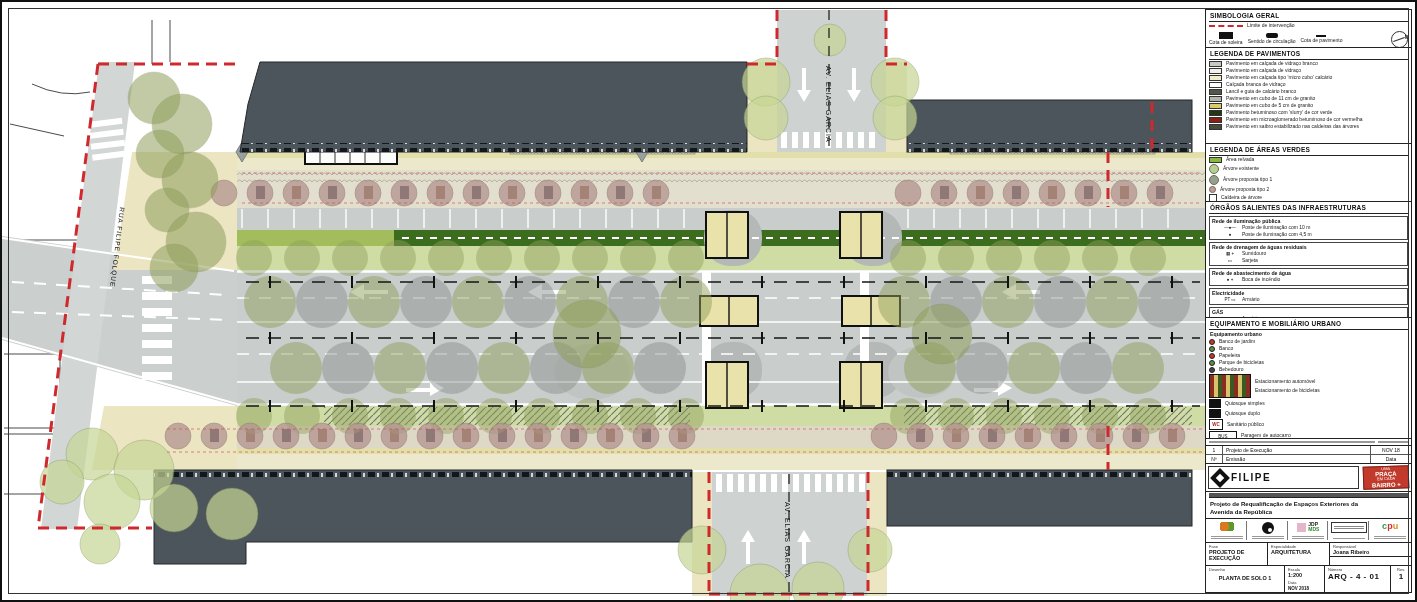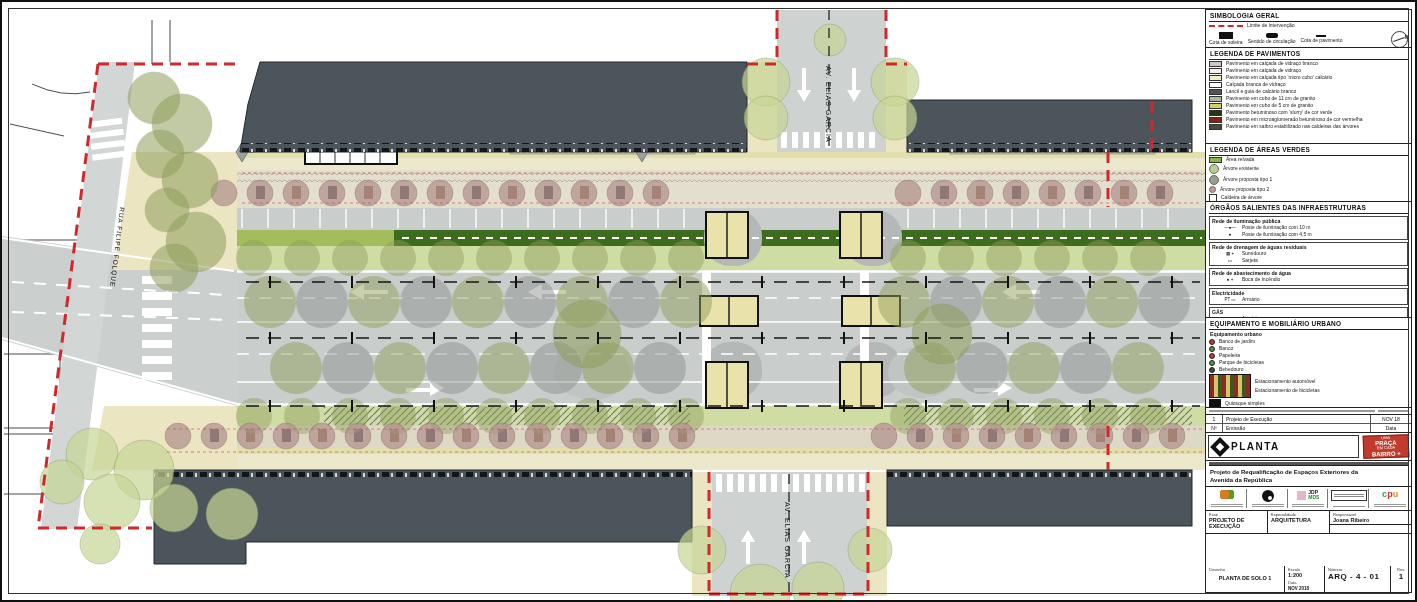--- a/index.html
+++ b/index.html
@@ -71,21 +71,21 @@
   .pink{width:9px;height:9px;background:#e5b5ca;}
   .jdpt{font-size:5px;font-weight:bold;color:#222;line-height:1;}
   .jdpt .g{color:#2f8a2f;}
   .obox{width:30px;height:9px;border:1px solid #333;display:flex;flex-direction:column;justify-content:center;gap:1px;padding:0 2px;}
   .obox i{height:1px;background:#888;}
   .cpu{font-size:9px;font-weight:bold;line-height:1;}
   .cpu .c1{color:#3a9a3a;}.cpu .c2{color:#d03030;}.cpu .c3{color:#e08a20;}
   .pbars{display:flex;flex-direction:column;gap:1px;width:90%;}
   .pbars i{height:1px;background:#999;}
   
-  .tb{font-size:5px;color:#111;display:flex;flex-direction:column;flex:1;gap:32px;}
+  .tb{font-size:5px;color:#111;display:flex;flex-direction:column;flex:1;}
   .tb .lab{font-size:4px;color:#333;display:block;}
   .tb .val{font-weight:bold;font-size:5.5px;}
   .tbr{display:flex;border-bottom:1px solid #222;}
   .tbr:last-child{border-bottom:none;flex:1;}
   .cell{border-right:1px solid #222;padding:1px 3px;box-sizing:border-box;}
   .cell:last-child{border-right:none;}
   .w1{flex:0 0 62px;}.w2{flex:0 0 62px;}.w3{flex:1;display:flex;flex-direction:column;padding:0;}
   .w3 .cell{border-right:none;border-bottom:1px solid #222;}
   .dcell{flex:1;display:flex;flex-direction:column;}
   .dcell .val{text-align:center;margin-top:3px;}
@@ -740,21 +740,21 @@
         <span class="c c1">Nº</span>
         <span class="c c2">Emissão</span>
         <span class="c c3">Data</span>
       </div>
     </div>
 
     <div class="lisrow">
       <div class="lisbox">
         <span class="diamond"></span>
         <span class="liswrap">
-          <span class="lisname">PLANTA</span>
+          <span class="lisname">FILIPE</span>
           <span class="bar" style="width:60px;"></span>
         </span>
       </div>
       <div class="stamp">
         <span class="s1">UMA</span>
         <span class="s2">PRAÇA</span>
         <span class="s1">EM CADA</span>
         <span class="s2">BAIRRO +</span>
       </div>
     </div>

